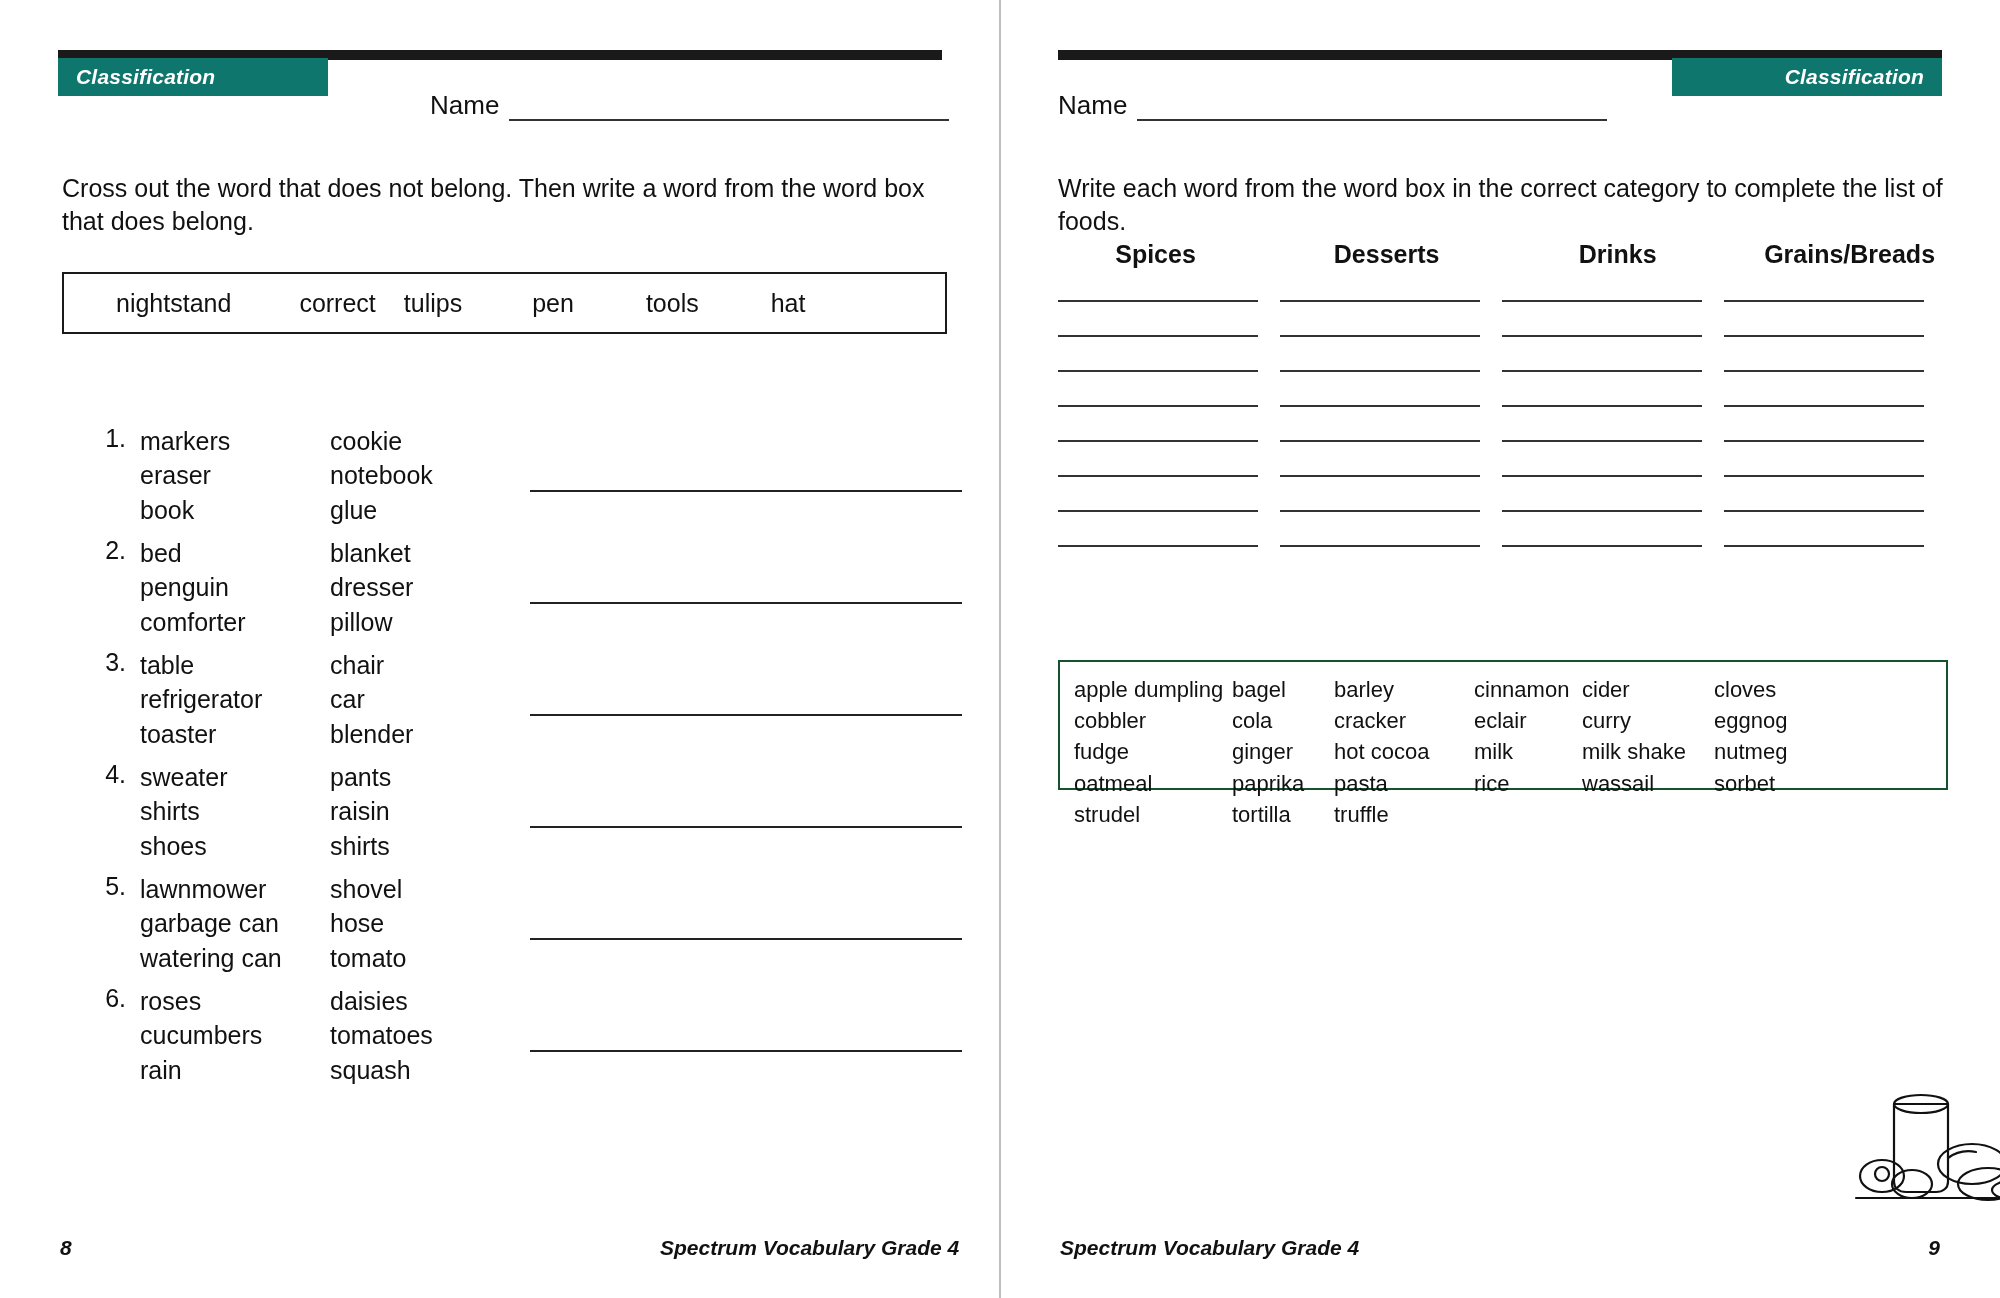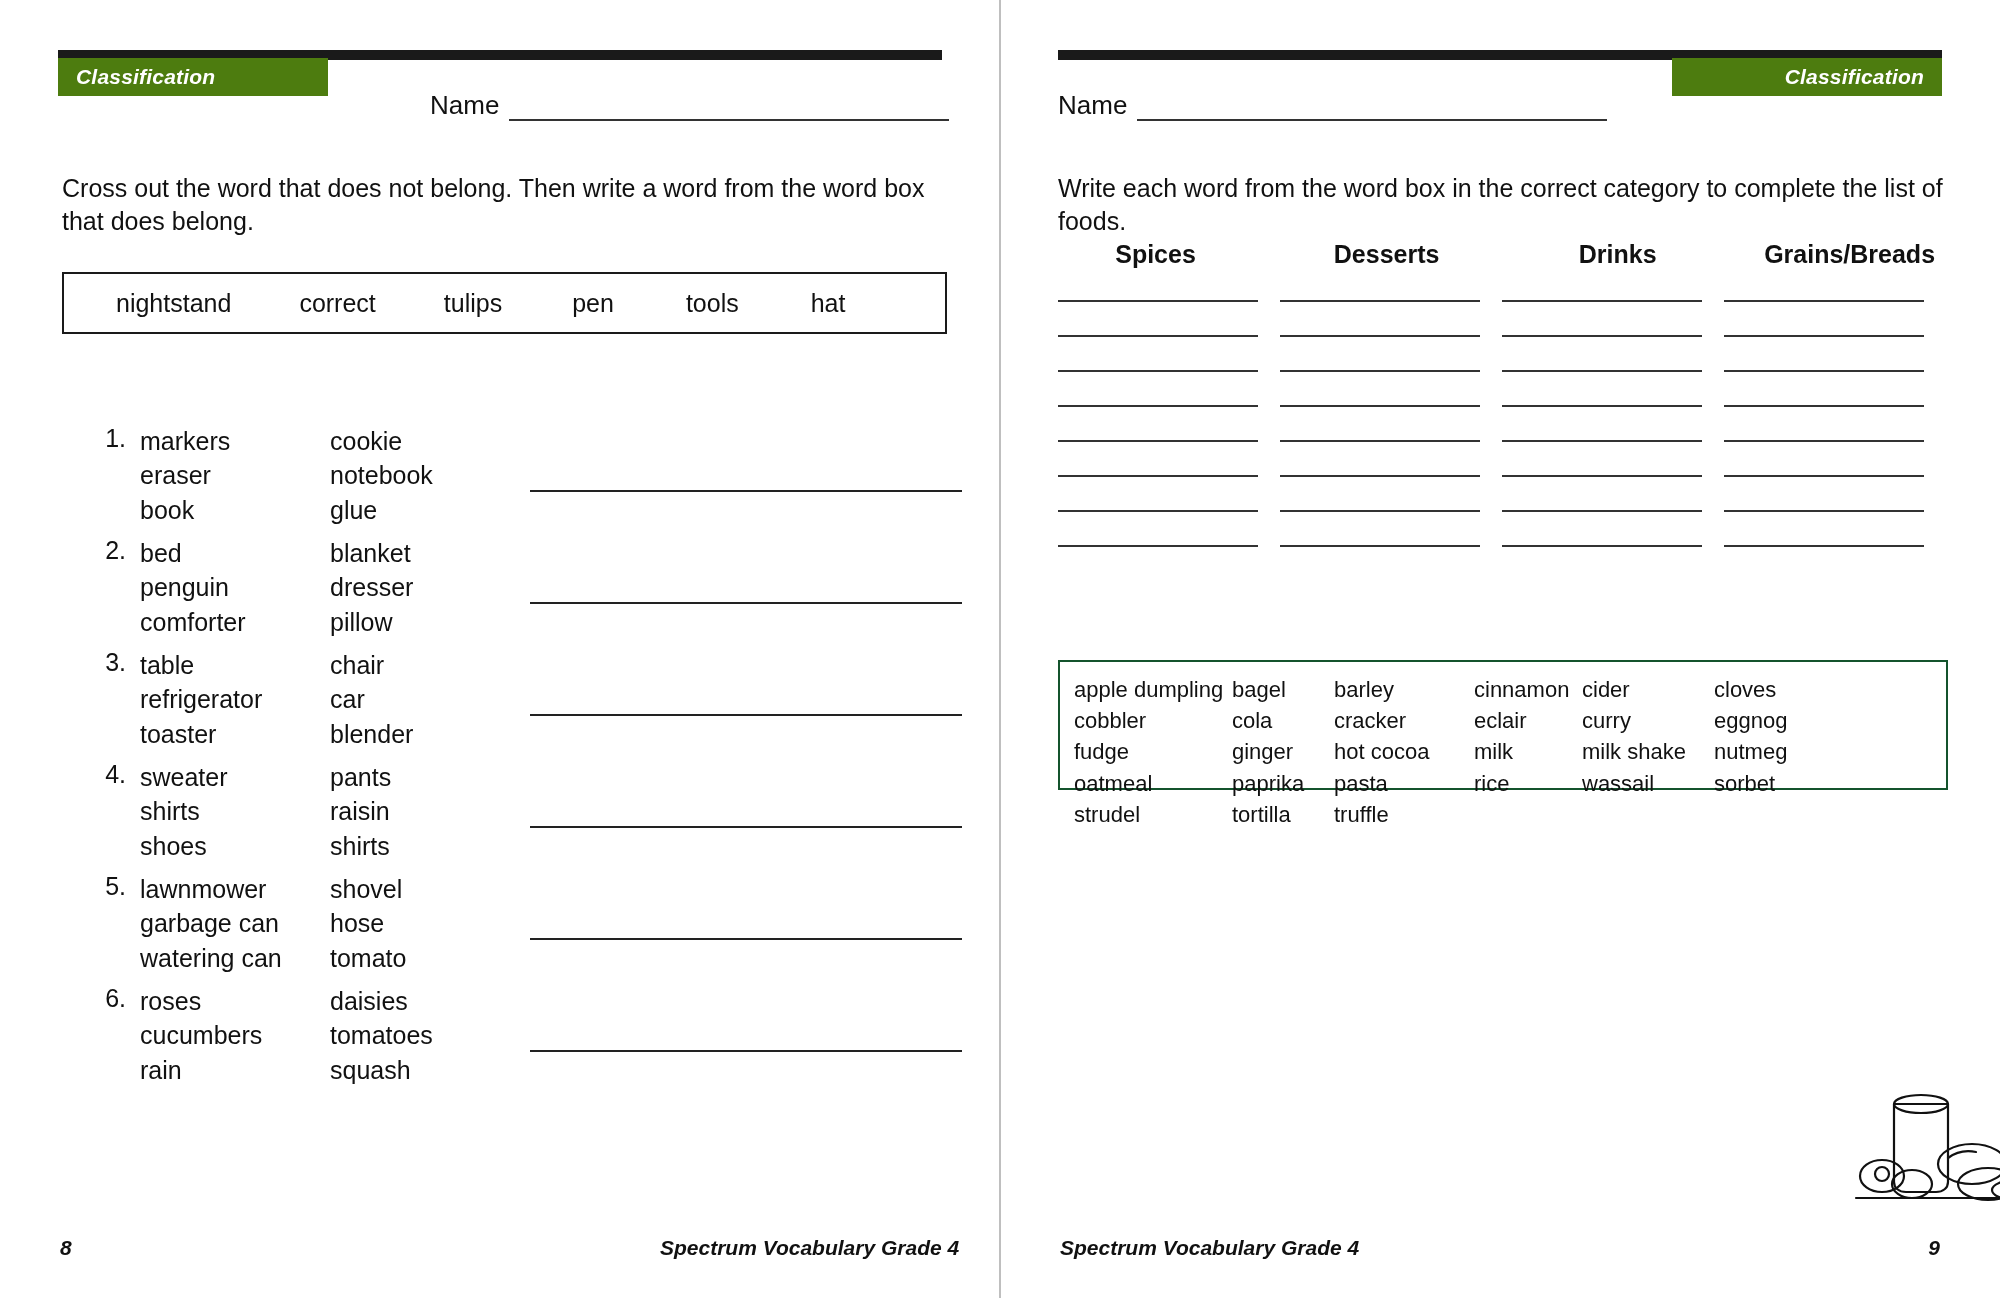--- a/index.html
+++ b/index.html
@@ -14,21 +14,21 @@
   .gutter {
     position: absolute; left: 999px; top: 0;
     width: 2px; height: 1298px; background: #bfbfbf;
   }
   .page { position: relative; width: 1000px; height: 1298px; }
   .hdr-rule {
     position: absolute; top: 50px; height: 10px; background: #1a1a1a;
   }
   .hdr-tab {
     position: absolute; top: 58px; height: 38px;
-    background: #4d7c0f; color: #ffffff;
+    background: #0f766e; color: #ffffff;
     font-style: italic; font-weight: bold; font-size: 21px;
     letter-spacing: .2px;
     display: flex; align-items: center;
   }
   .hdr-tab.left { left: 58px; width: 270px; padding-left: 18px; }
   .hdr-tab.right { right: 58px; width: 270px; padding-right: 18px; justify-content: flex-end; }
 
   .name-row {
     position: absolute; font-size: 26px; display: flex; align-items: flex-end; gap: 10px;
   }
@@ -111,21 +111,21 @@
     <div class="name-row" style="left:430px; top:90px; width:520px;">
       <span class="name-label">Name</span>
       <span class="name-line" style="width:440px;"></span>
     </div>
 
     <div class="instructions" style="left:62px; top:172px; width:890px;">Cross out the word that does not belong. Then write a word from the word box that does belong.</div>
 
     <div class="wordbox-top" style="left:62px; top:272px; width:885px; height:62px;">
       <span class="w" style="margin-left:52px;">nightstand</span>
       <span class="w" style="margin-left:68px;">correct</span>
-      <span class="w" style="margin-left:68px;">tulips</span>
+      <span class="w" style="margin-left:28px;">tulips</span>
       <span class="w" style="margin-left:70px;">pen</span>
       <span class="w" style="margin-left:72px;">tools</span>
       <span class="w" style="margin-left:72px;">hat</span>
     </div>
 
     <div class="items">
 
       <div class="item">
         <div class="num">1.</div>
         <div class="colA">

